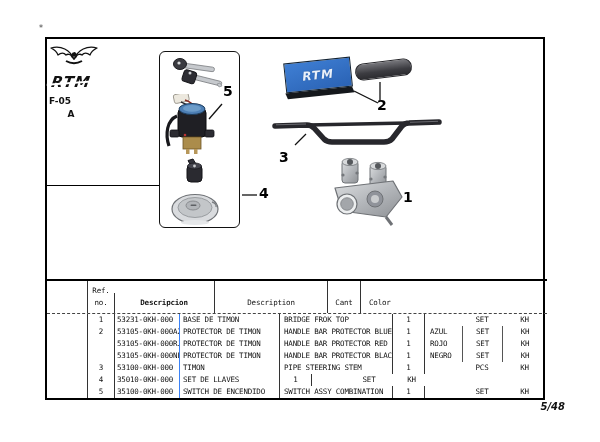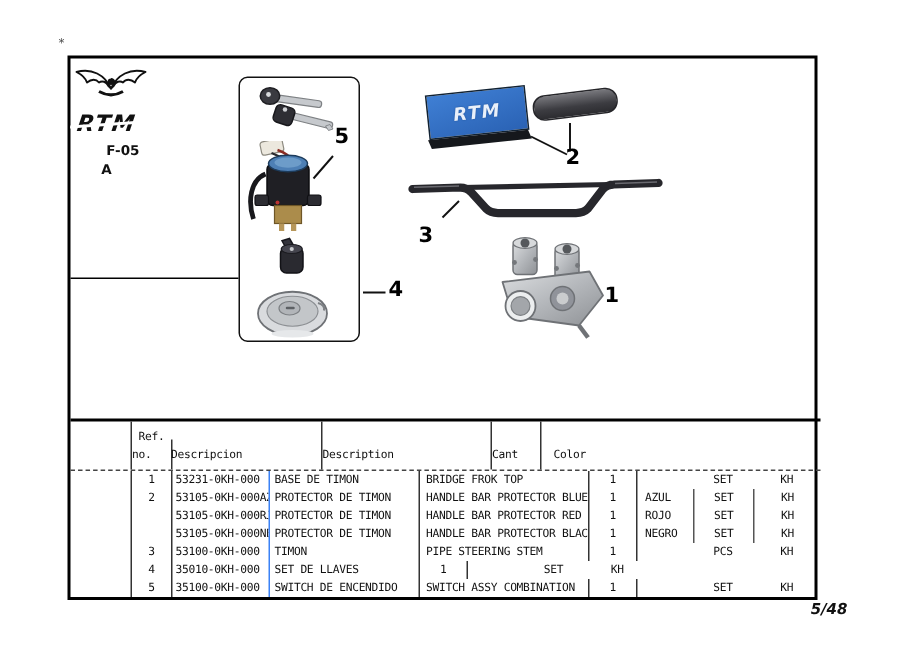--- a/index.html
+++ b/index.html
@@ -11,21 +11,21 @@
          border:2px solid #000;box-sizing:border-box;}
 
   
   .logo{position:absolute;left:2px;top:3px;width:86px;}
   .brand{font-family:"DejaVu Sans",sans-serif;font-weight:900;font-style:italic;
          font-size:15px;letter-spacing:1px;transform:skewX(-8deg);
          text-align:center;width:44px;position:relative;line-height:13px;}
   .brand .stripe{position:absolute;left:-2px;right:-2px;top:6px;height:1.5px;
                  background:#fff;transform:rotate(-4deg);}
   .model-code{font-family:"DejaVu Sans",sans-serif;font-weight:bold;font-size:9px;
-              width:44px;text-align:right;margin-top:7px;}
+              width:44px;text-align:left;margin-top:7px;}
   .variant-code{font-family:"DejaVu Sans",sans-serif;font-weight:bold;font-size:9px;
               width:44px;text-align:center;margin-top:3px;}
   .logo-divider{position:absolute;left:0;top:146px;width:112px;height:1px;background:#000;}
 
   
   .parts-box{position:absolute;left:112px;top:12px;width:81px;height:177px;
              border:1.5px solid #111;border-radius:6px;box-sizing:border-box;}
   .callout{position:absolute;font-family:"DejaVu Sans",sans-serif;font-weight:bold;
            font-size:14px;line-height:14px;color:#000;}
   .co-1{left:356px;top:151px;} .co-2{left:330px;top:59px;} .co-3{left:232px;top:111px;}
@@ -44,25 +44,25 @@
         border:1px solid #26262a;transform:rotate(-7deg);box-sizing:border-box;}
   .illus{position:absolute;}
 
   
   .parts-table{position:absolute;left:0;top:240px;width:500px;height:118px;
                border-top:2px solid #000;box-sizing:border-box;font-size:7.5px;
                letter-spacing:-0.2px;}
   .thead{display:flex;height:33px;border-bottom:1px dashed #444;box-sizing:border-box;}
   .hc{box-sizing:border-box;position:relative;white-space:nowrap;overflow:hidden;}
   .hc .l1{position:absolute;top:5px;left:0;right:0;text-align:center;}
-  .hc .l2{position:absolute;top:17px;left:0;right:0;text-align:left;}
+  .hc .l2{position:absolute;top:17px;left:0;right:0;text-align:center;}
   .h-blank{width:40px;}
   .h-ref{width:27px;border-left:1px solid #333;}
   .h-part{width:65px;border-left:1px solid #333;}
-  .h-es{width:100px;}
+  .h-es{width:100px;font-weight:bold;}
   .h-es::before{content:"";position:absolute;left:0;top:12px;bottom:0;width:1px;background:#333;}
   .h-en{width:113px;border-left:1px solid #333;}
   .h-cant{width:32px;border-left:1px solid #333;padding-left:32px;}
   .h-color{width:123px;border-left:1px solid #333;}
   .h-color .l2{text-align:left;padding-left:8px;}
   .tbody{display:flex;flex-direction:column;height:84px;}
   .trow{display:flex;flex:1;align-items:center;}
   .tc{box-sizing:border-box;height:100%;line-height:12px;white-space:nowrap;overflow:hidden;}
   .c-blank{width:40px;}
   .c-ref{width:27px;text-align:center;border-left:1px solid #333;}

